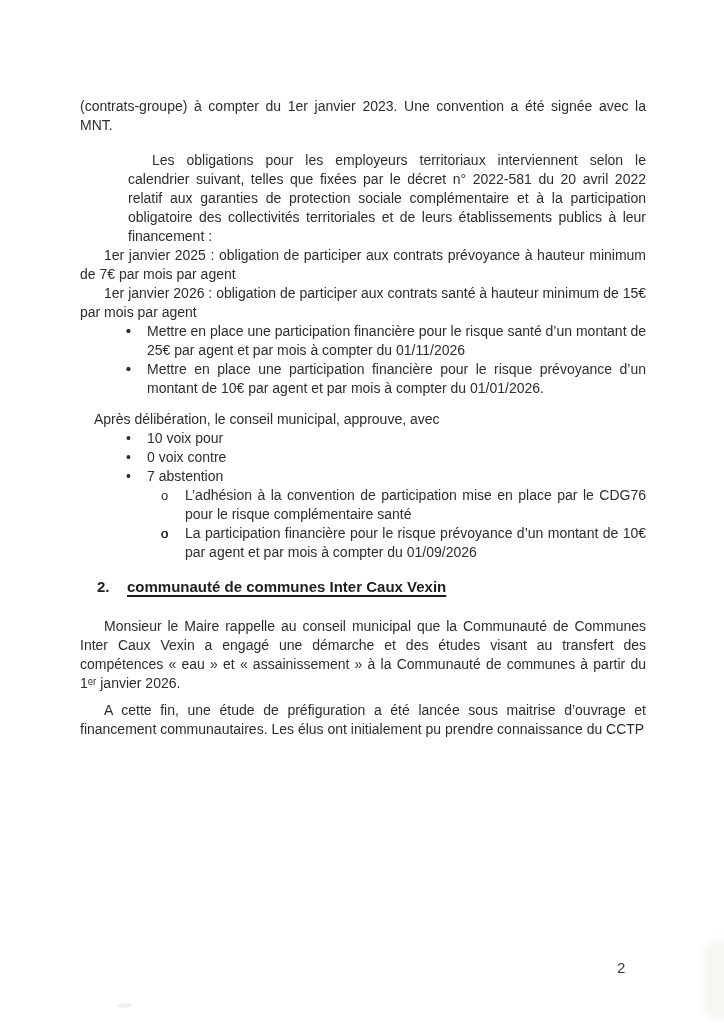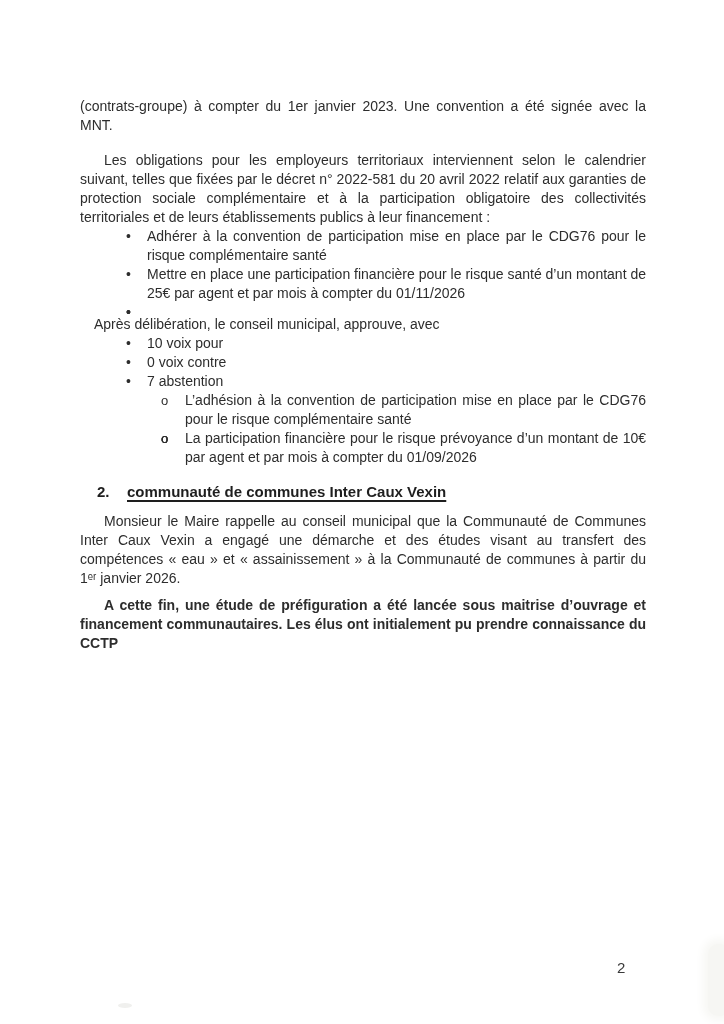--- a/index.html
+++ b/index.html
@@ -18,25 +18,25 @@
     top: 97px;
     width: 566px;
     font-size: 14px;
     line-height: 19px;
     text-align: justify;
   }
   .para { margin: 0; }
   .indent { text-indent: 24px; }
   .indent-sm { text-indent: 14px; }
   .no-indent { text-indent: 0; }
-  .mt16 { margin-top: 16px; }
+  .mt16 { margin-top: 16px; margin-left: 48px; }
   .mt14 { margin-top: 14px; }
   .mt12 { margin-top: 12px; }
-  .mt10 { margin-top: 10px; }
-  .mt8  { margin-top: 8px; font-weight: bold; }
+  .mt10 { margin-top: 20px; }
+  .mt8  { margin-top: 8px; }
 
   .li { position: relative; padding-left: 67px; text-align: justify; margin: 0; }
   .li .marker { position: absolute; left: 46px; top: 0; }
   .li.l2 { padding-left: 105px; }
   .li.l2 .marker { left: 81px; font-size: 13px; }
 
   .heading {
     position: relative;
     padding-left: 47px;
     font-weight: 700;
@@ -84,36 +84,38 @@
 </head>
 <body>
 
 <div class="page">
   <div class="content">
 
     <p class="para no-indent">(contrats-groupe) à compter du 1er janvier 2023. Une convention a été signée avec la MNT.</p>
 
     <p class="para indent mt16">Les obligations pour les employeurs territoriaux interviennent selon le calendrier suivant, telles que fixées par le décret n° 2022-581 du 20 avril 2022 relatif aux garanties de protection sociale complémentaire et à la participation obligatoire des collectivités territoriales et de leurs établissements publics à leur financement :</p>
 
+    <p class="para indent">1er janvier 2025 : obligation de participer aux contrats prévoyance à hauteur minimum de 7€ par mois par agent</p>
 
+    <p class="para indent">1er janvier 2026 : obligation de participer aux contrats santé à hauteur minimum de 15€ par mois par agent</p>
 
 
     <div class="li l1">
       <span class="marker">•</span>
-      <span class="li-text">Adhérer à la convention de participation mise en place par le CDG76 pour le risque complémentaire santé</span>
     </div>
     <div class="li l1">
       <span class="marker">•</span>
       <span class="li-text">Mettre en place une participation financière pour le risque santé d’un montant de 25€ par agent et par mois à compter du 01/11/2026</span>
     </div>
     <div class="li l1">
       <span class="marker">•</span>
     </div>
     <div class="li l1">
       <span class="marker">•</span>
+      <span class="li-text">Mettre en place une participation financière pour le risque prévoyance d’un montant de 10€ par agent et par mois à compter du 01/01/2026.</span>
     </div>
 
     <p class="para indent-sm mt12">Après délibération, le conseil municipal, approuve, avec</p>
 
     <div class="li l1">
       <span class="marker">•</span>
       <span class="li-text">10 voix pour</span>
     </div>
     <div class="li l1">
       <span class="marker">•</span>

